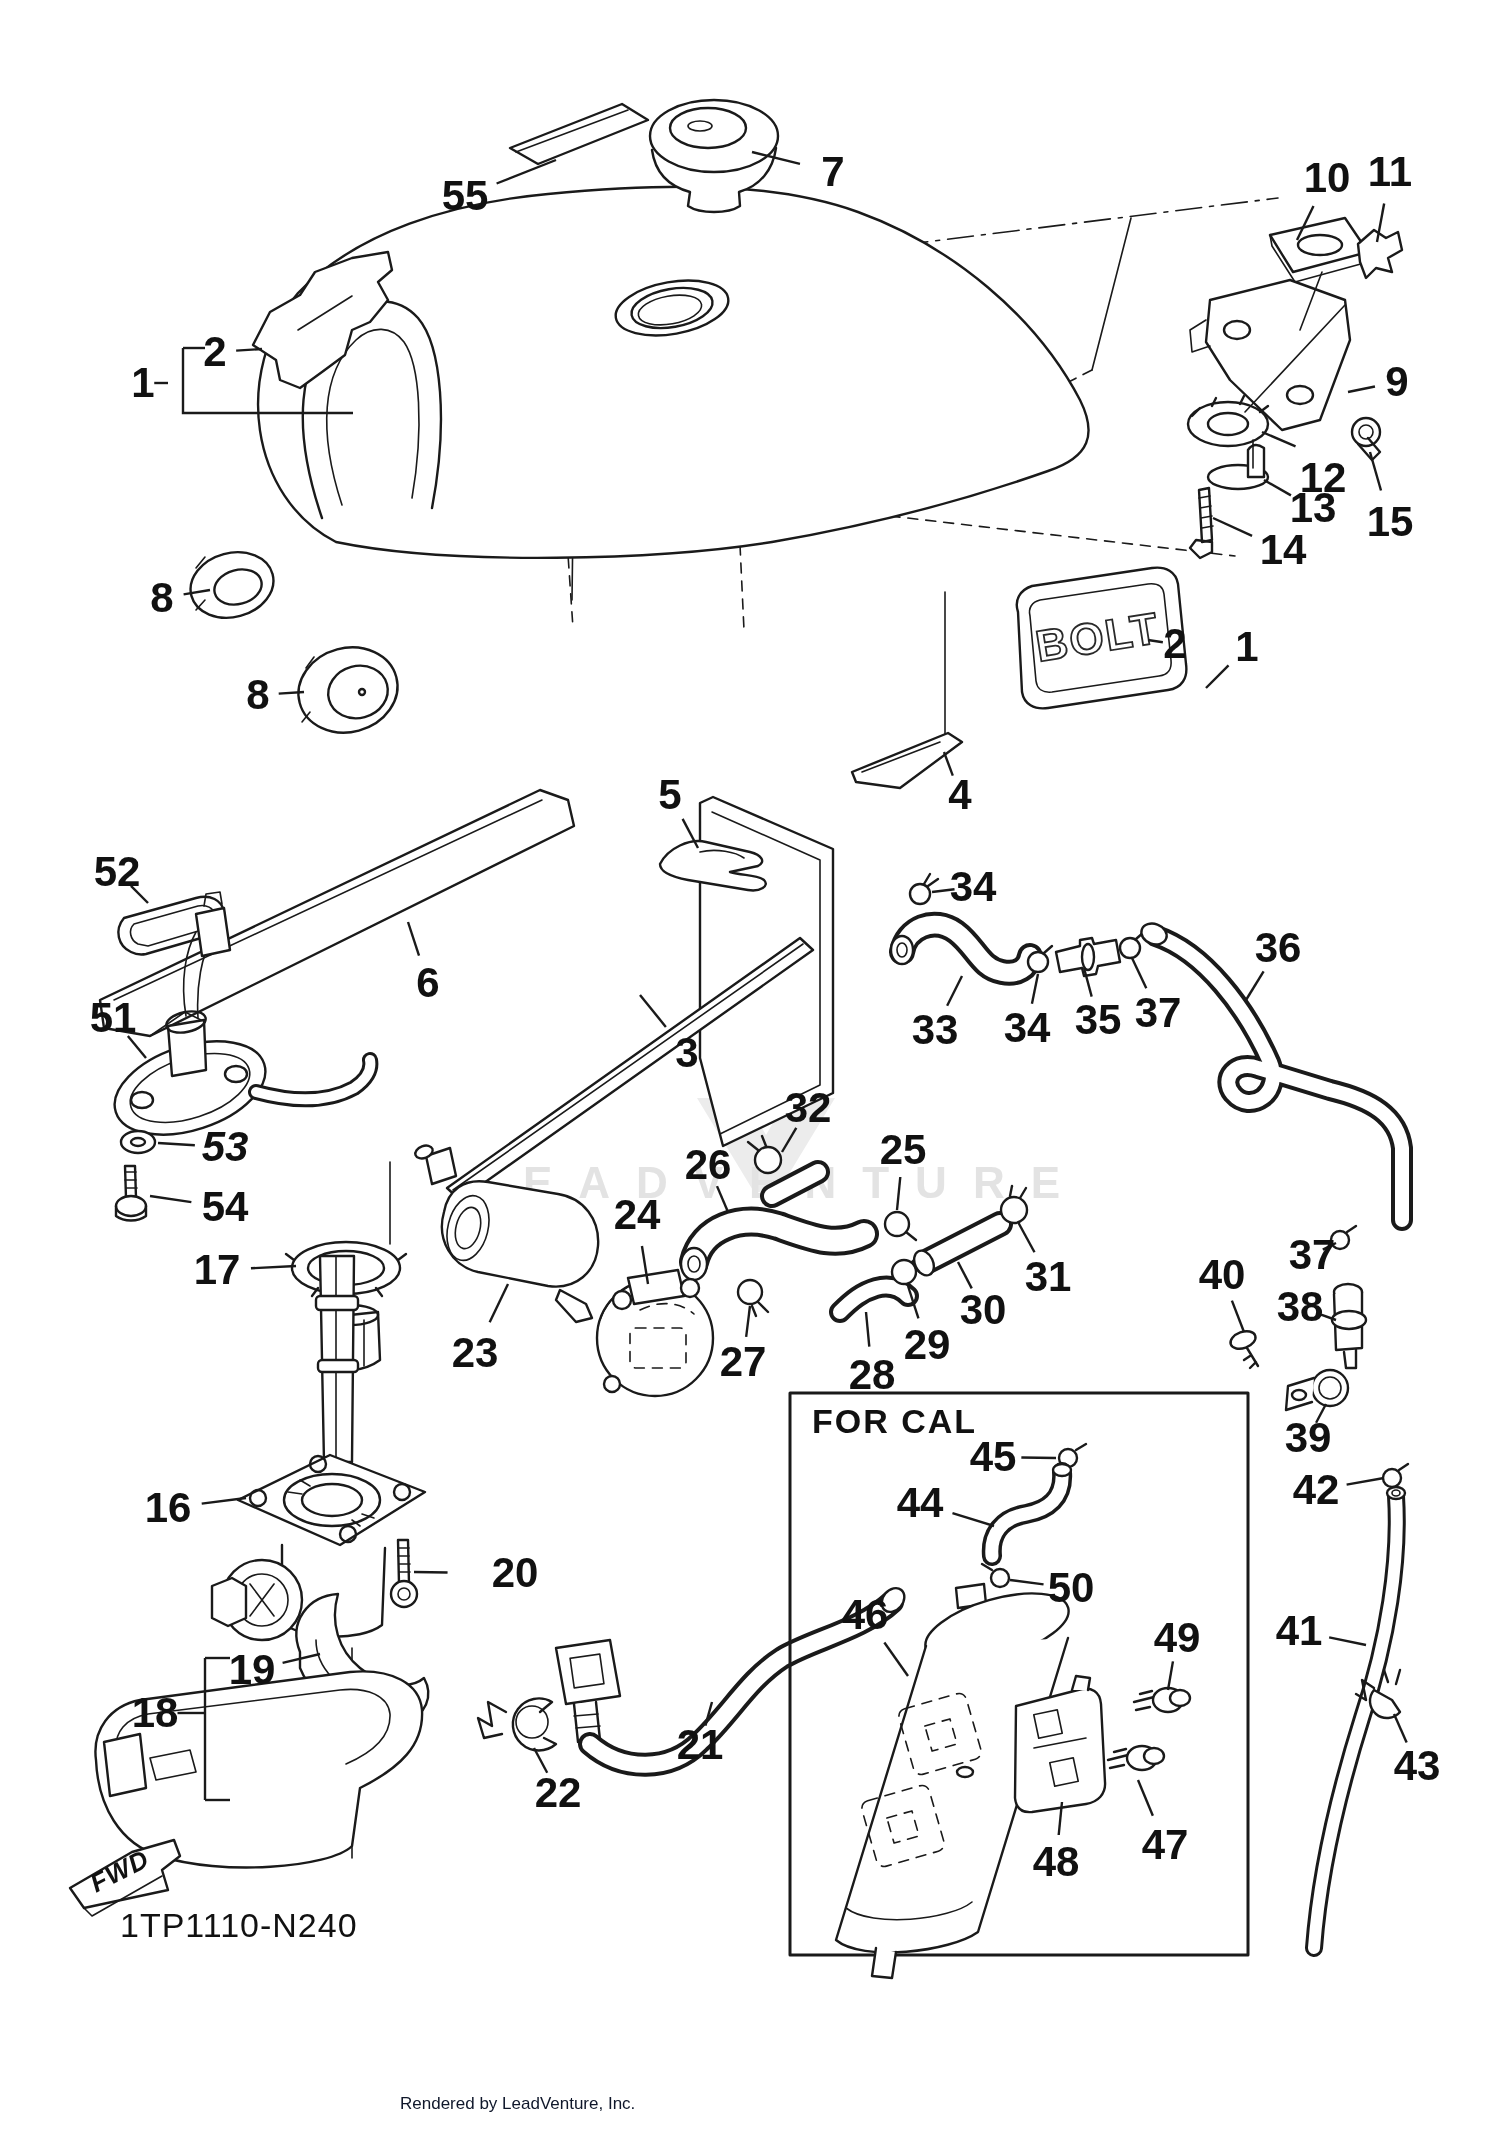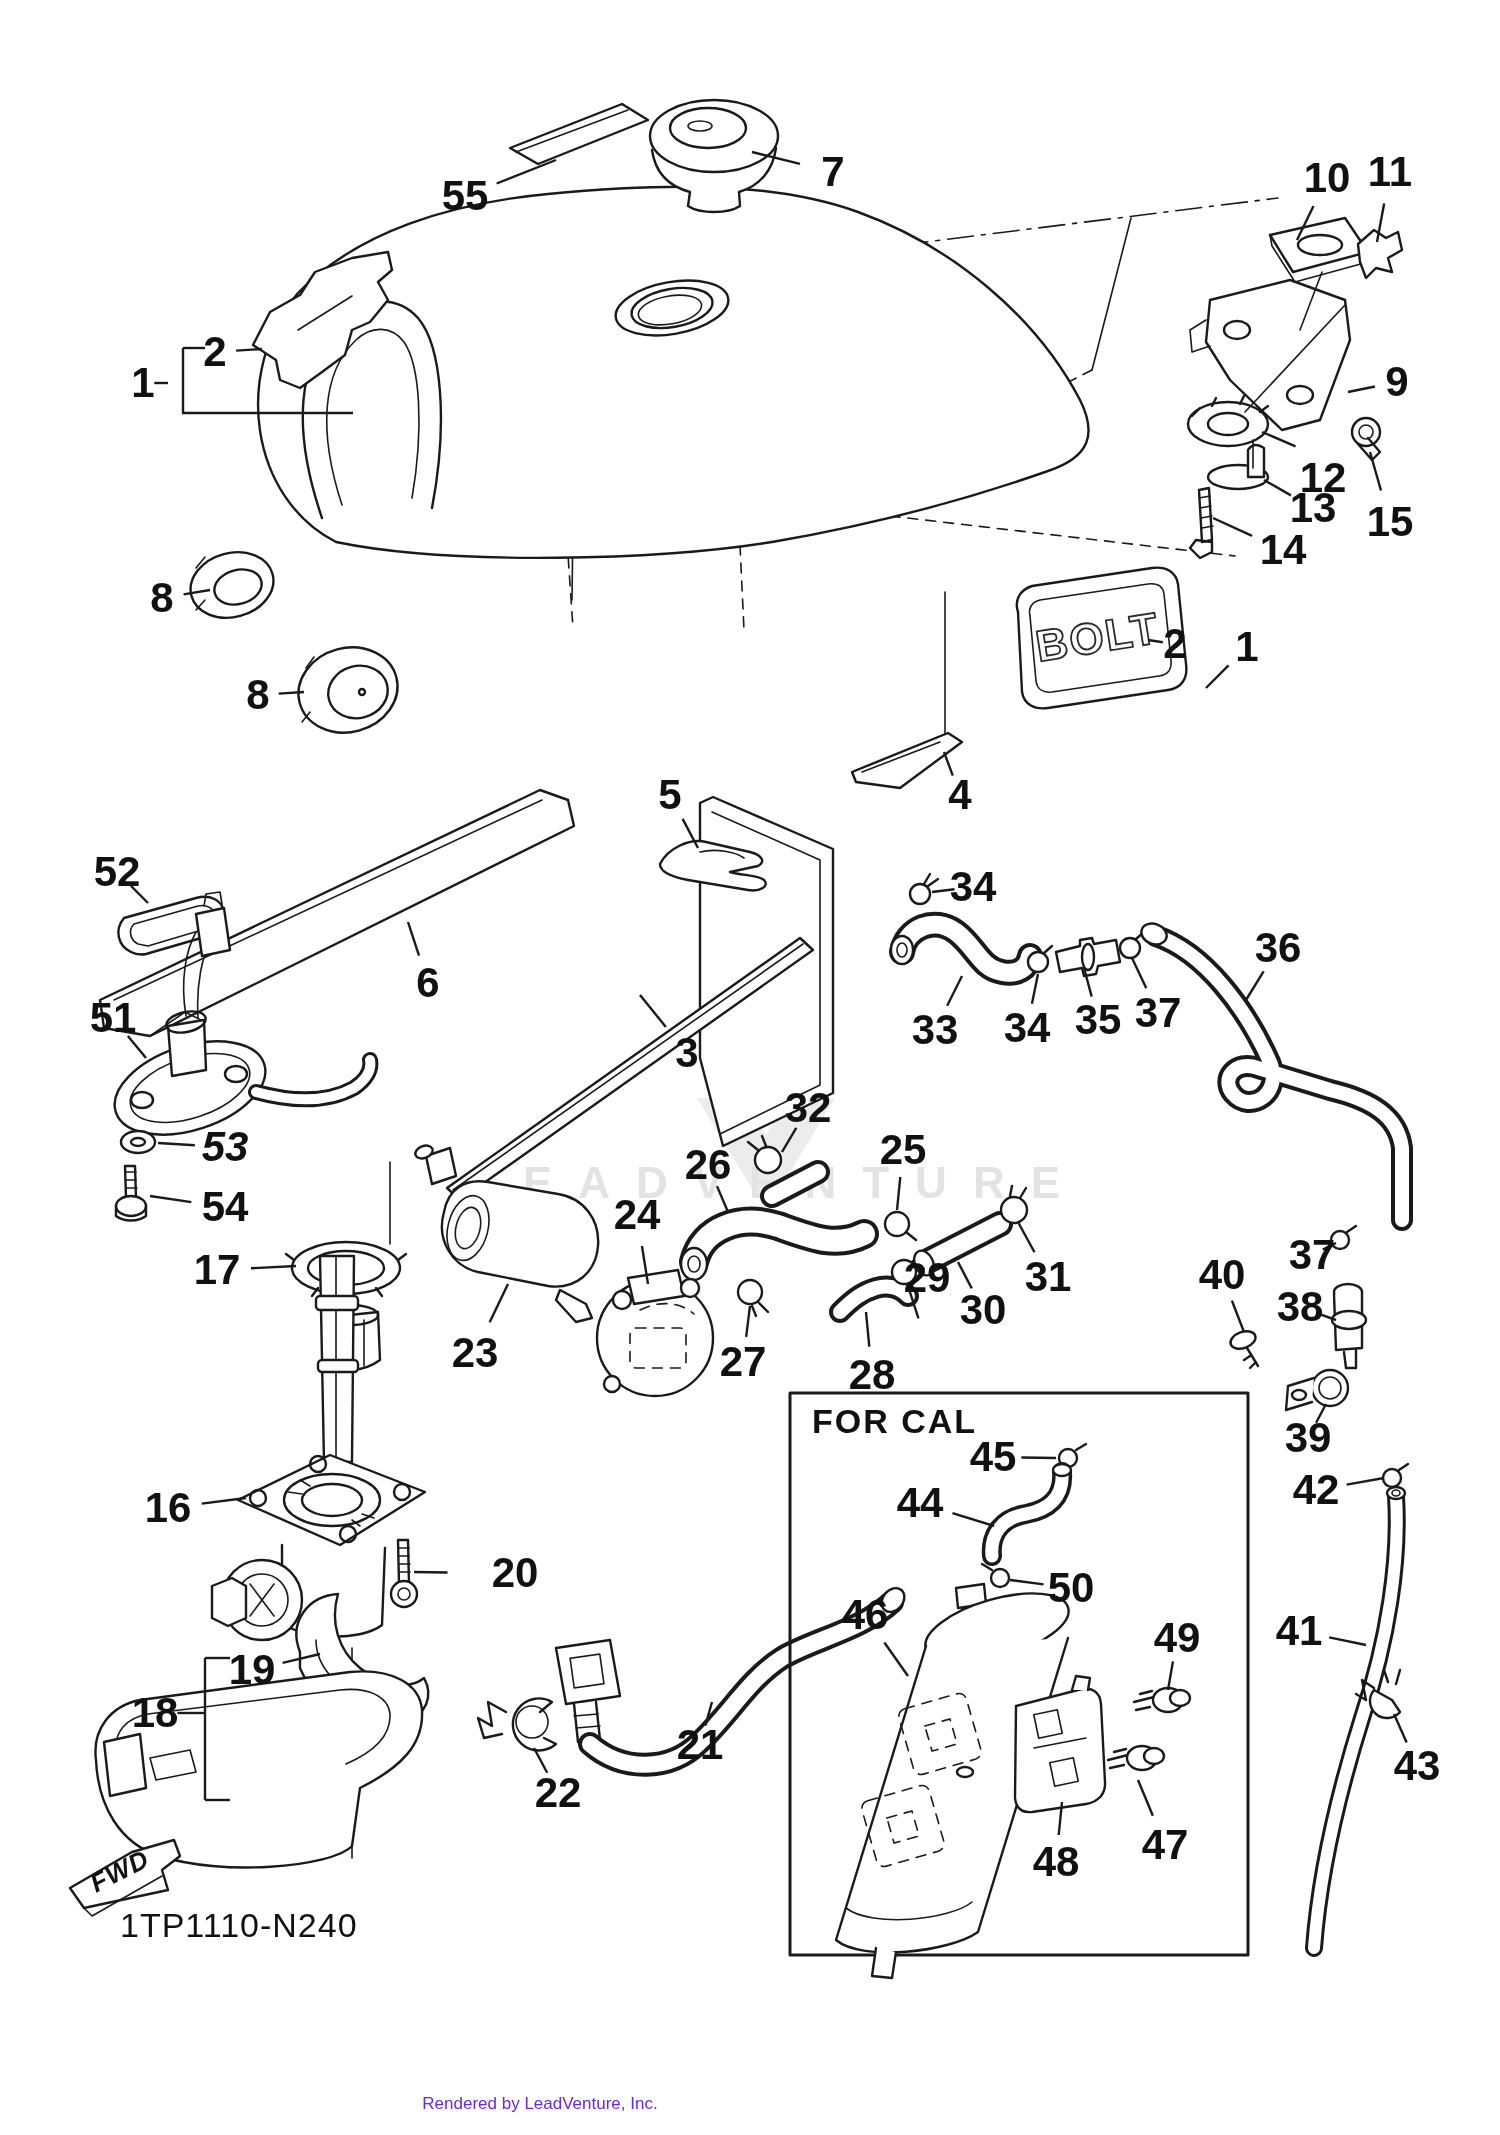--- a/index.html
+++ b/index.html
@@ -11,22 +11,22 @@
   .wm-text{position:absolute;left:470px;top:1158px;font-size:44px;font-weight:bold;
            letter-spacing:26px;color:#e3e3e3;white-space:nowrap;}
   
   .callout{position:absolute;transform:translate(-50%,-50%);font-size:42px;font-weight:600;
            color:#111;line-height:1;white-space:nowrap;}
   
   .forcal{position:absolute;left:812px;top:1402px;font-size:34px;font-weight:600;letter-spacing:2px;}
   .partno{position:absolute;left:120px;top:1906px;font-size:34px;font-weight:400;letter-spacing:1px;}
   .copyright{position:absolute;left:0px;top:2040px;width:1500px;text-align:center;
              font-size:43px;font-weight:400;}
-  .renderedby{position:absolute;left:400px;top:2094px;width:280px;text-align:center;
-              font-size:17px;color:#6d28d9;}
+  .renderedby{position:absolute;left:400px;top:2094px;width:280px;
+              font-size:17px;color:#0f172a;}
   .art path,.art line,.art ellipse,.art circle,.art rect,.art polyline,.art polygon{
       fill:none;stroke:#1a1a1a;stroke-width:2.4;stroke-linecap:round;stroke-linejoin:round;}
   .art .solid{fill:#ffffff;}
   .art .hoseO{stroke-width:26;}
   .art .hoseI{stroke:#ffffff;stroke-width:18;}
   .art .dash{stroke-dasharray:10 8;}
   .art .dashdot{stroke-dasharray:26 8 4 8;}
   .art .thin{stroke-width:1.6;}
   .art text{stroke:#2a2a2a;fill:none;stroke-width:1.8;
             font-family:"Liberation Sans",sans-serif;font-weight:bold;}
@@ -470,21 +470,21 @@
       <div class="callout" style="left: 1098px; top: 1020px;">35</div>
       <div class="callout" style="left: 1158px; top: 1013px;">37</div>
       <div class="callout" style="left: 1278px; top: 948px;">36</div>
       <div class="callout" style="left: 808px; top: 1108px;">32</div>
       <div class="callout" style="left: 708px; top: 1165px;">26</div>
       <div class="callout" style="left: 637px; top: 1215px;">24</div>
       <div class="callout" style="left: 903px; top: 1150px;">25</div>
       <div class="callout" style="left: 475px; top: 1353px;">23</div>
       <div class="callout" style="left: 743px; top: 1362px;">27</div>
       <div class="callout" style="left: 872px; top: 1375px;">28</div>
-      <div class="callout" style="left: 927px; top: 1278px; text-align: right;">29</div>
+      <div class="callout" style="left: 927px; top: 1345px; text-align: right;">29</div>
       <div class="callout" style="left: 983px; top: 1310px;">30</div>
       <div class="callout" style="left: 1048px; top: 1277px;">31</div>
       <div class="callout" style="left: 1312px; top: 1255px;">37</div>
       <div class="callout" style="left: 1222px; top: 1275px;">40</div>
       <div class="callout" style="left: 1300px; top: 1307px;">38</div>
       <div class="callout" style="left: 1308px; top: 1438px;">39</div>
       <div class="callout" style="left: 168px; top: 1508px;">16</div>
       <div class="callout" style="left: 475px; top: 1573px; margin-left: 40px;">20</div>
       <div class="callout" style="left: 252px; top: 1670px;">19</div>
       <div class="callout" style="left: 155px; top: 1713px;">18</div>

